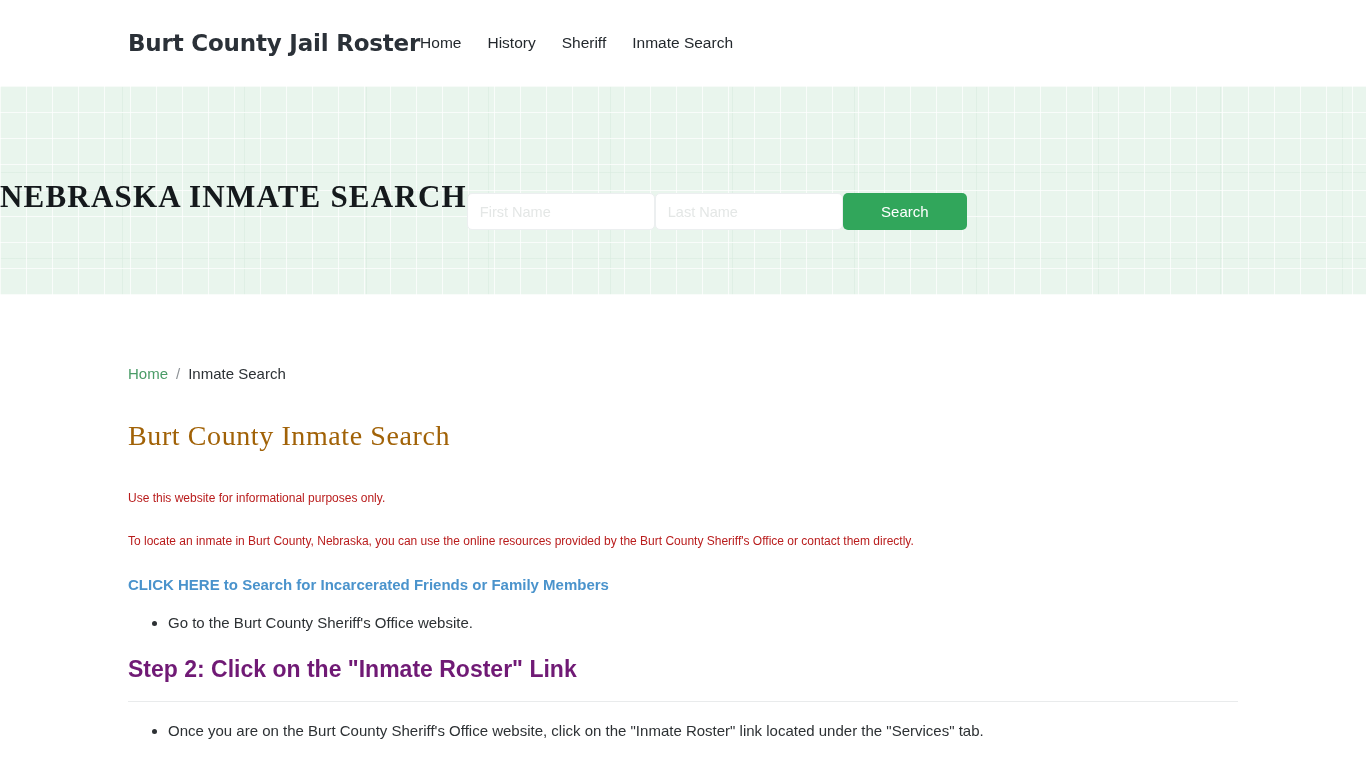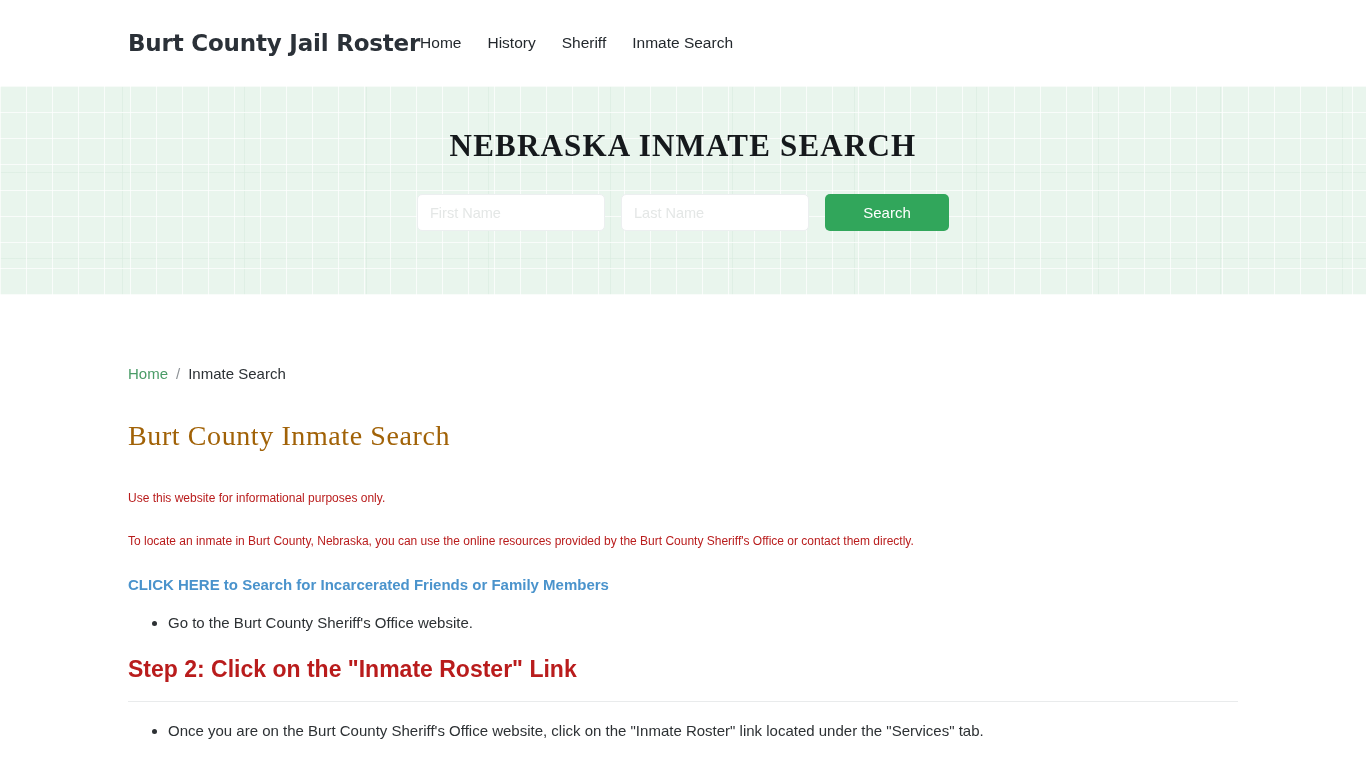--- a/index.html
+++ b/index.html
@@ -48,38 +48,38 @@
     height: 209px;
     background-color: #e9f5ed;
     background-image:
       linear-gradient(to right, rgba(255,255,255,0.75) 1px, transparent 1px),
       linear-gradient(to bottom, rgba(255,255,255,0.75) 1px, transparent 1px),
       linear-gradient(to right, rgba(215,235,222,0.55) 1px, transparent 1px),
       linear-gradient(to bottom, rgba(215,235,222,0.55) 1px, transparent 1px);
     background-size: 26px 26px, 26px 26px, 122px 86px, 122px 86px;
     background-position: 0 0, 0 0, 0 0, 0 0;
     display: flex;
-    flex-direction: column;
+    flex-direction: row;
     align-items: center;
     justify-content: flex-start;
     padding-top: 42px;
   }
   .hero-title {
     font-family: "Liberation Serif", serif;
     font-size: 31px;
     font-weight: bold;
     color: #15191c;
     letter-spacing: 1.2px;
     margin: 0 0 30px 0;
     text-transform: uppercase;
   }
   .search-form {
     display: flex;
     align-items: center;
-    gap: 16px;
+    gap: 0;
   }
   .text-input {
     width: 188px;
     height: 37px;
     border: 1px solid #eceff0;
     border-radius: 5px;
     background: #ffffff;
     padding: 0 12px;
     font-size: 14.5px;
     color: #444;
@@ -172,21 +172,21 @@
   }
   .bullet-list li {
     font-size: 15px;
     color: #2d3134;
     line-height: 1.5;
   }
 
   .section-heading {
     font-size: 23px;
     font-weight: bold;
-    color: #b91c1c;
+    color: #701a75;
     margin: 22px 0 0 0;
   }
   .divider {
     border: none;
     border-top: 1px solid #e9ebec;
     margin: 18px 0 0 0;
   }
 </style>
 </head>
 <body>

